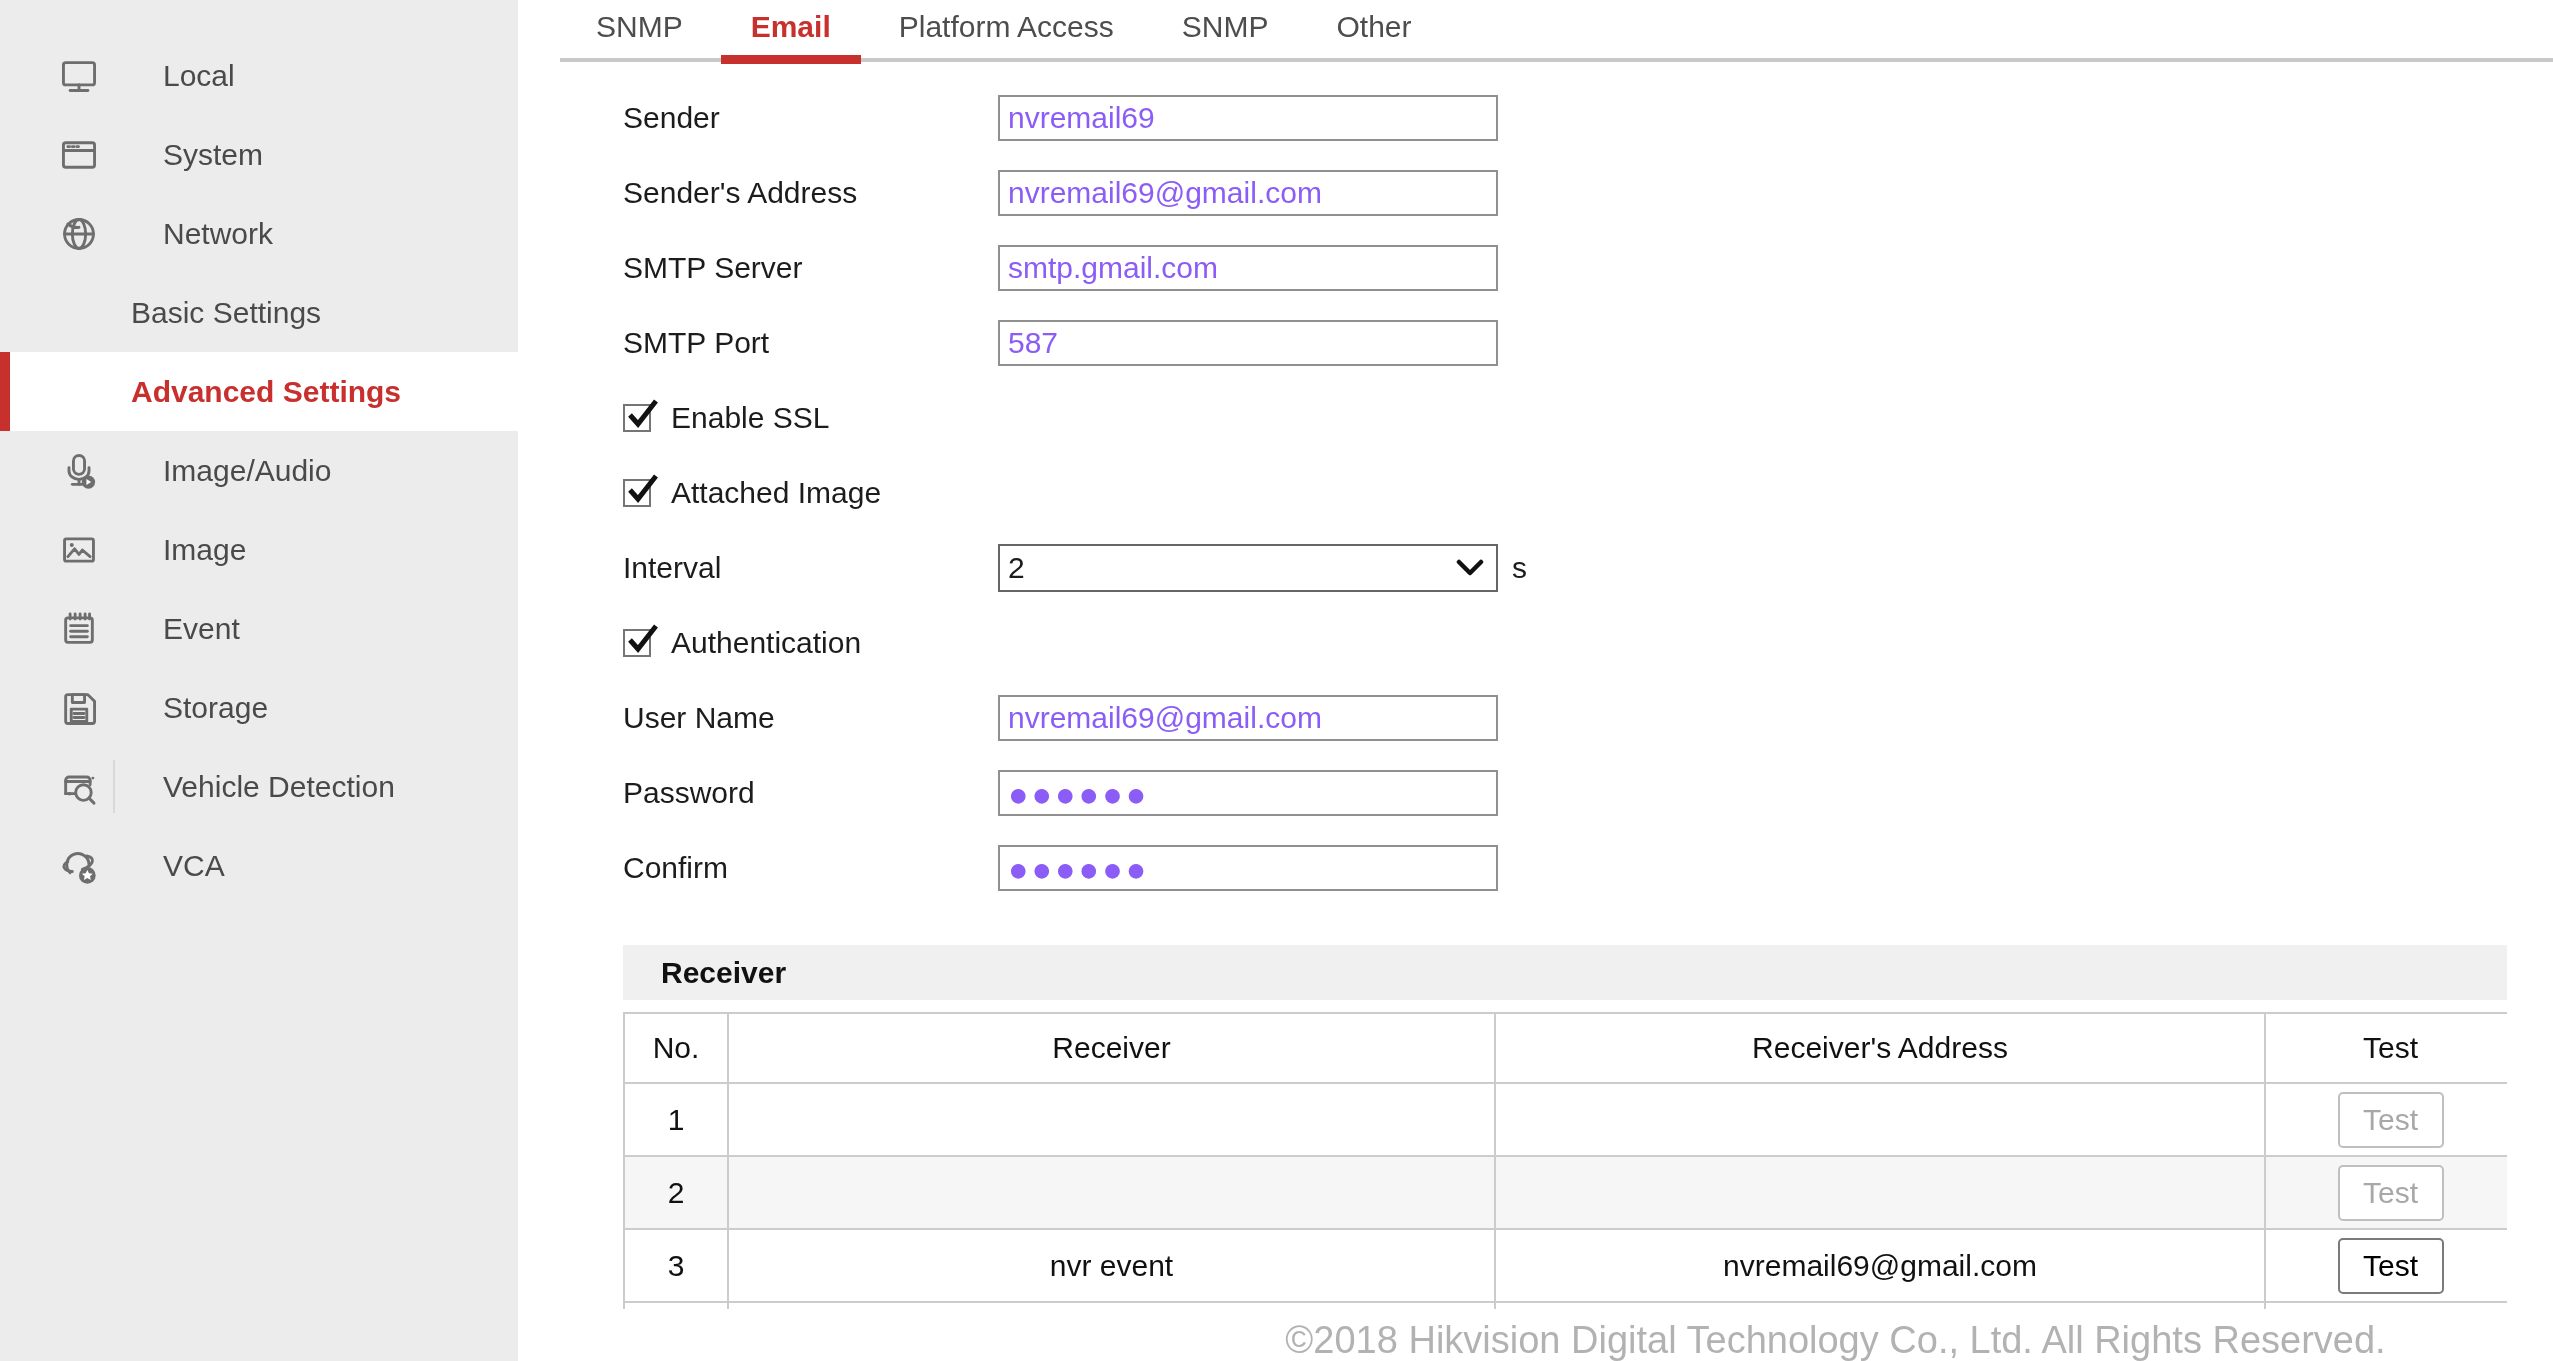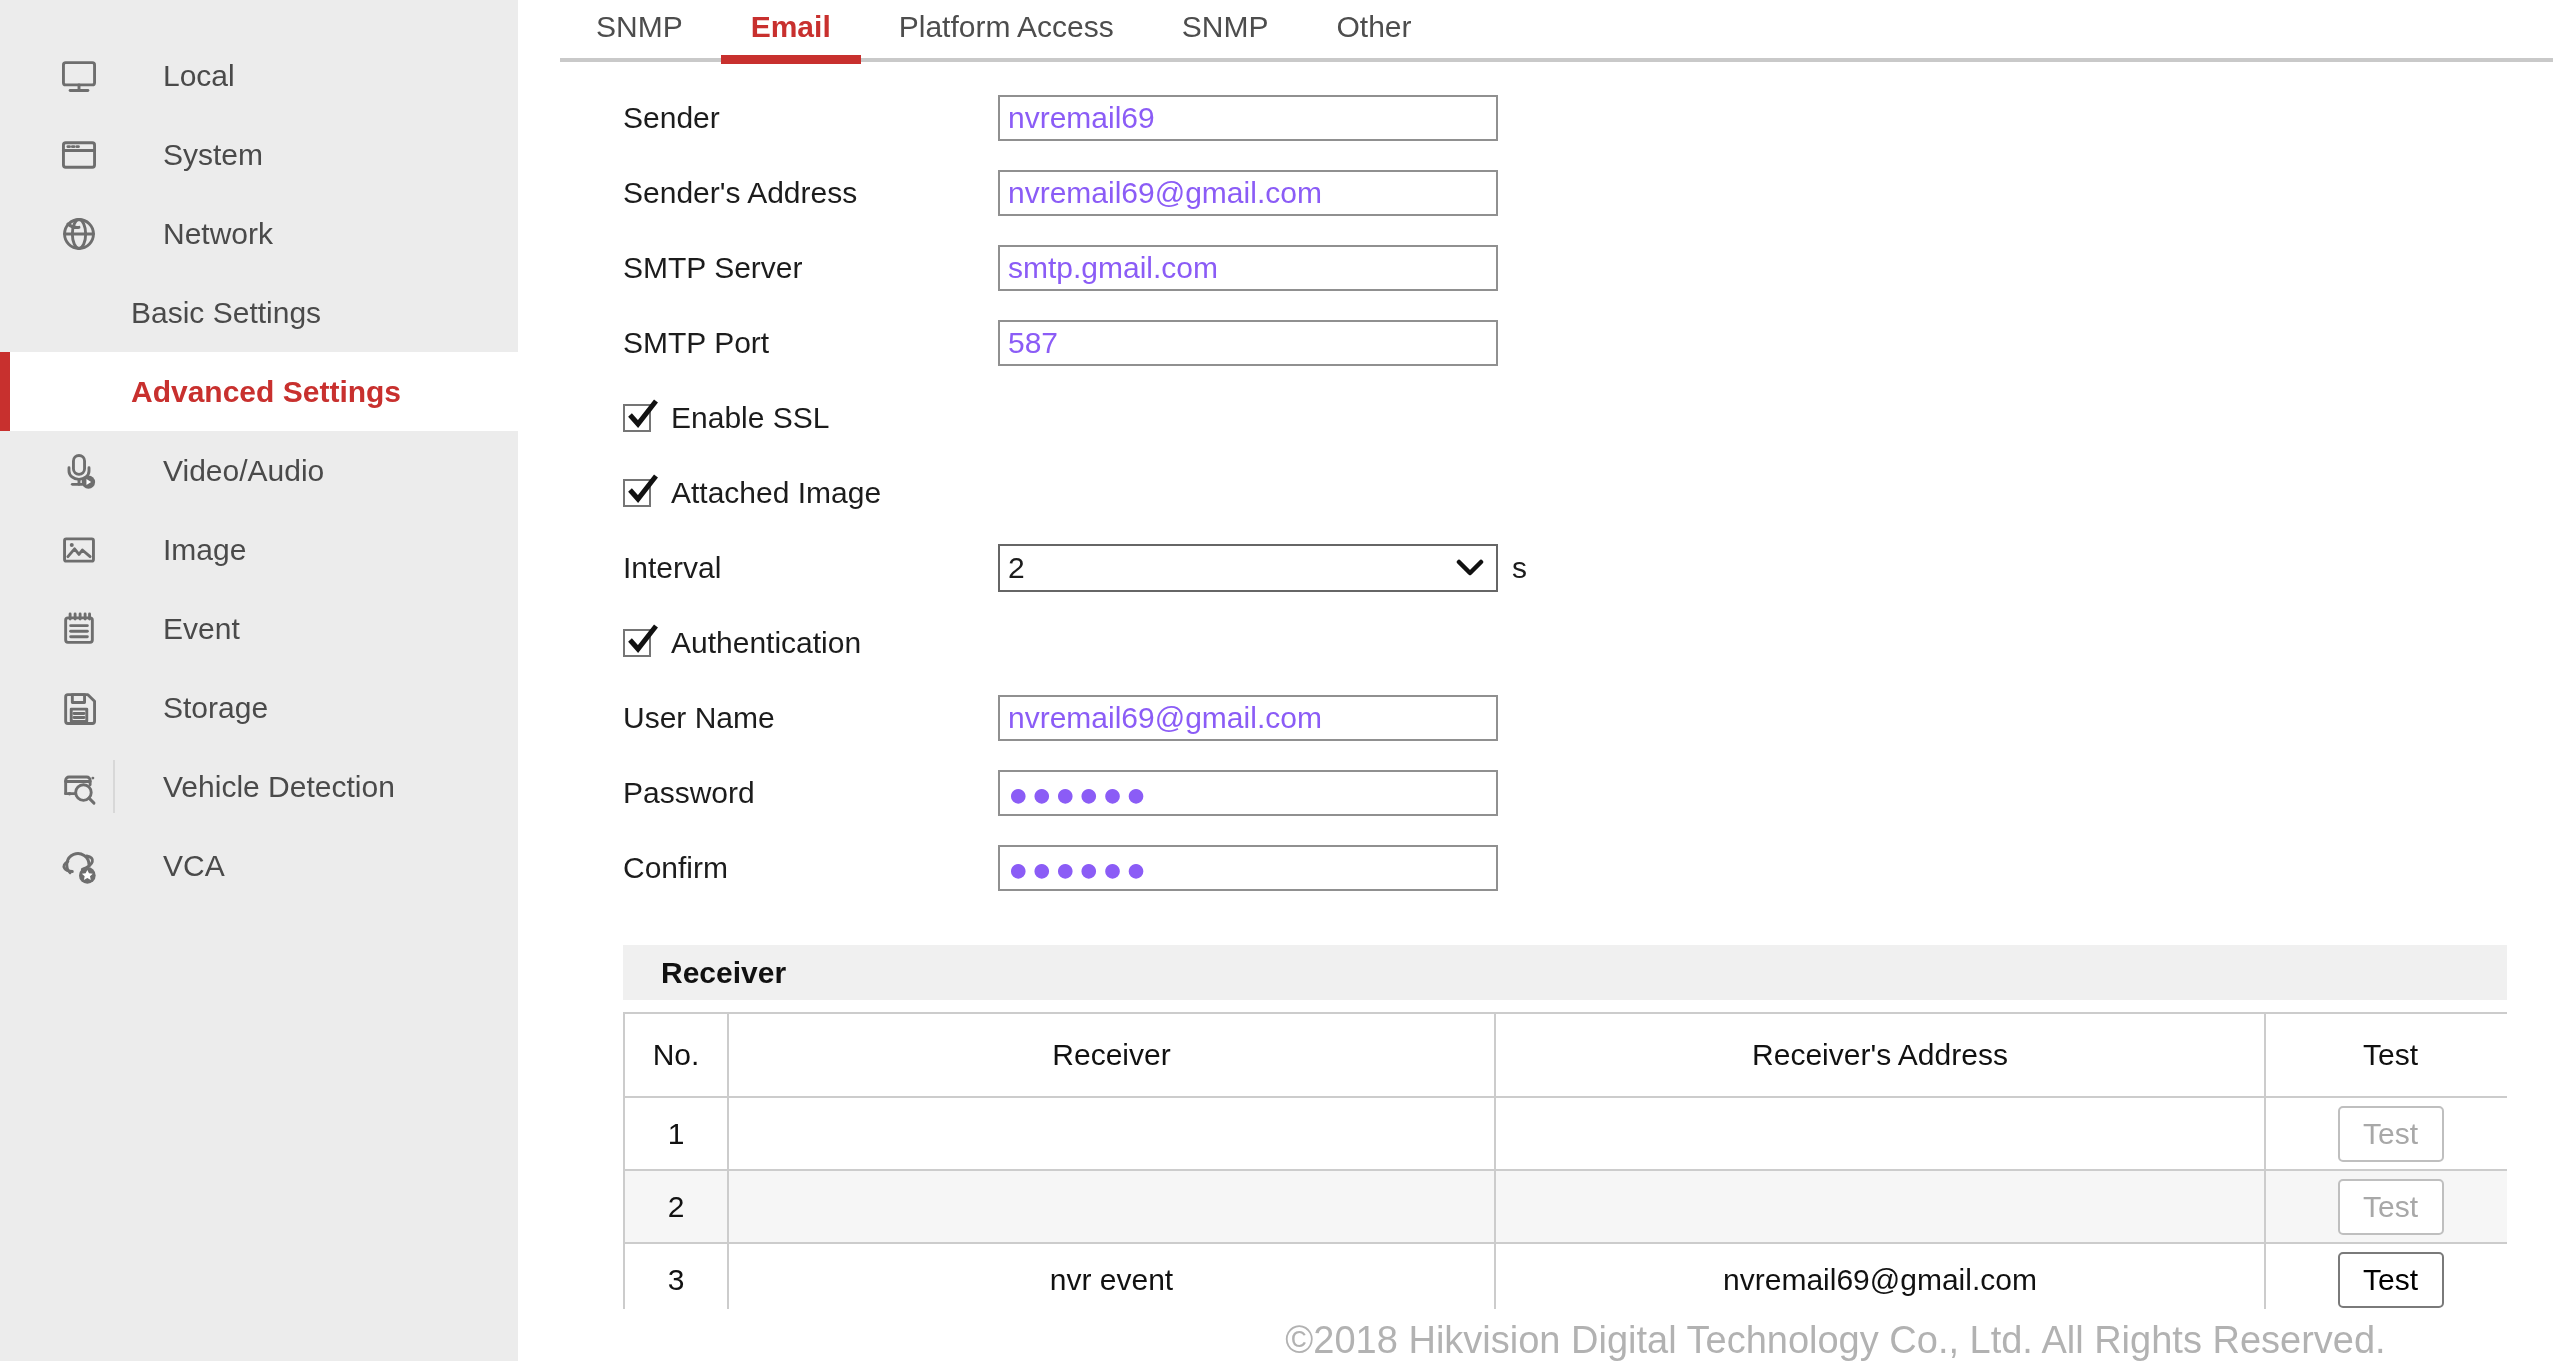--- a/index.html
+++ b/index.html
@@ -54,21 +54,21 @@
 
   
   .receiver { margin:40px 0 0 105px; width:1884px; }
   .band { height:55px; background:#f0f0f0; display:flex; align-items:center;
           padding-left:38px; font-size:30px; font-weight:bold; color:#111; }
   .tblwrap { margin-top:12px; height:297px; overflow:hidden; }
   table { width:1884px; border-collapse:collapse; table-layout:fixed;
           font-size:30px; color:#111; background:#fff; }
   th, td { border:2px solid #cccccc; text-align:center; overflow:hidden;
            white-space:nowrap; }
-  thead th { height:84px; font-weight:normal; }
+  thead th { height:70px; font-weight:normal; }
   tbody td { height:73px; }
   tr.alt { background:#f6f6f6; }
   .btn-test { width:106px; height:56px; border:2px solid #bfbfbf; border-radius:5px;
               background:#fff; color:#a8a8a8; font-size:30px;
               font-family:"Liberation Sans",sans-serif; cursor:default; }
   .btn-test.enabled { border-color:#7a7a7a; color:#000; cursor:pointer; }
 
   
   .footer { margin-top:10px; padding-left:600px; text-align:center;
             font-size:38px; color:#b2b2b2; }
@@ -130,21 +130,21 @@
       <span class="ico">
         <svg class="lineico" width="40" height="40" viewBox="0 0 36 36">
           <rect x="13" y="4" width="10" height="17" rx="5"></rect>
           <path d="M9 15 v3 a9 7.5 0 0 0 18 0 v-3"></path>
           <line x1="18" y1="26" x2="18" y2="30"></line>
             <line x1="12" y1="30" x2="21" y2="30"></line>
           <circle cx="26.5" cy="28" r="6" fill="#6e6e6e" stroke="none"></circle>
           <path d="M24.7 25.3 l4.2 2.7 -4.2 2.7 z" fill="#ffffff" stroke="none"></path>
         </svg>
       </span>
-      <span class="lbl">Video/Audio</span>
+      <span class="lbl">Image/Audio</span>
     </div>
 
     <div class="nav-item">
       <span class="ico">
         <svg class="lineico" width="40" height="40" viewBox="0 0 36 36">
           <rect x="5" y="8" width="26" height="20" rx="1.5"></rect>
           <path d="M8 24 l6 -7 4 5 3 -4 7 6"></path>
           <circle cx="11.5" cy="13.5" r="1.8" fill="#6e6e6e" stroke="none"></circle>
         </svg>
       </span>

